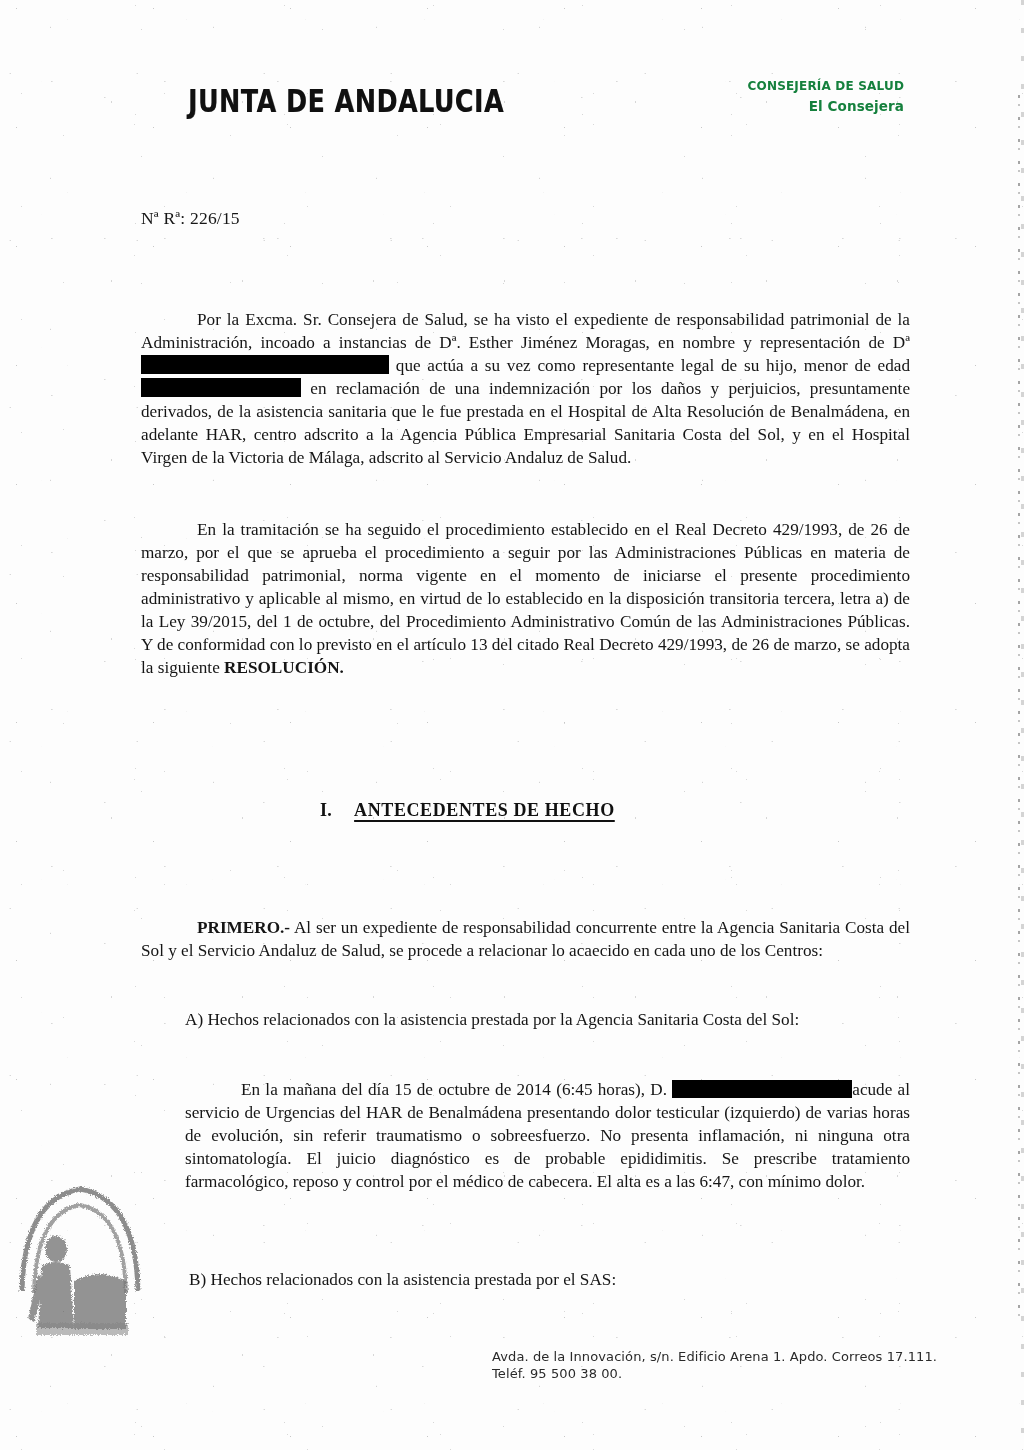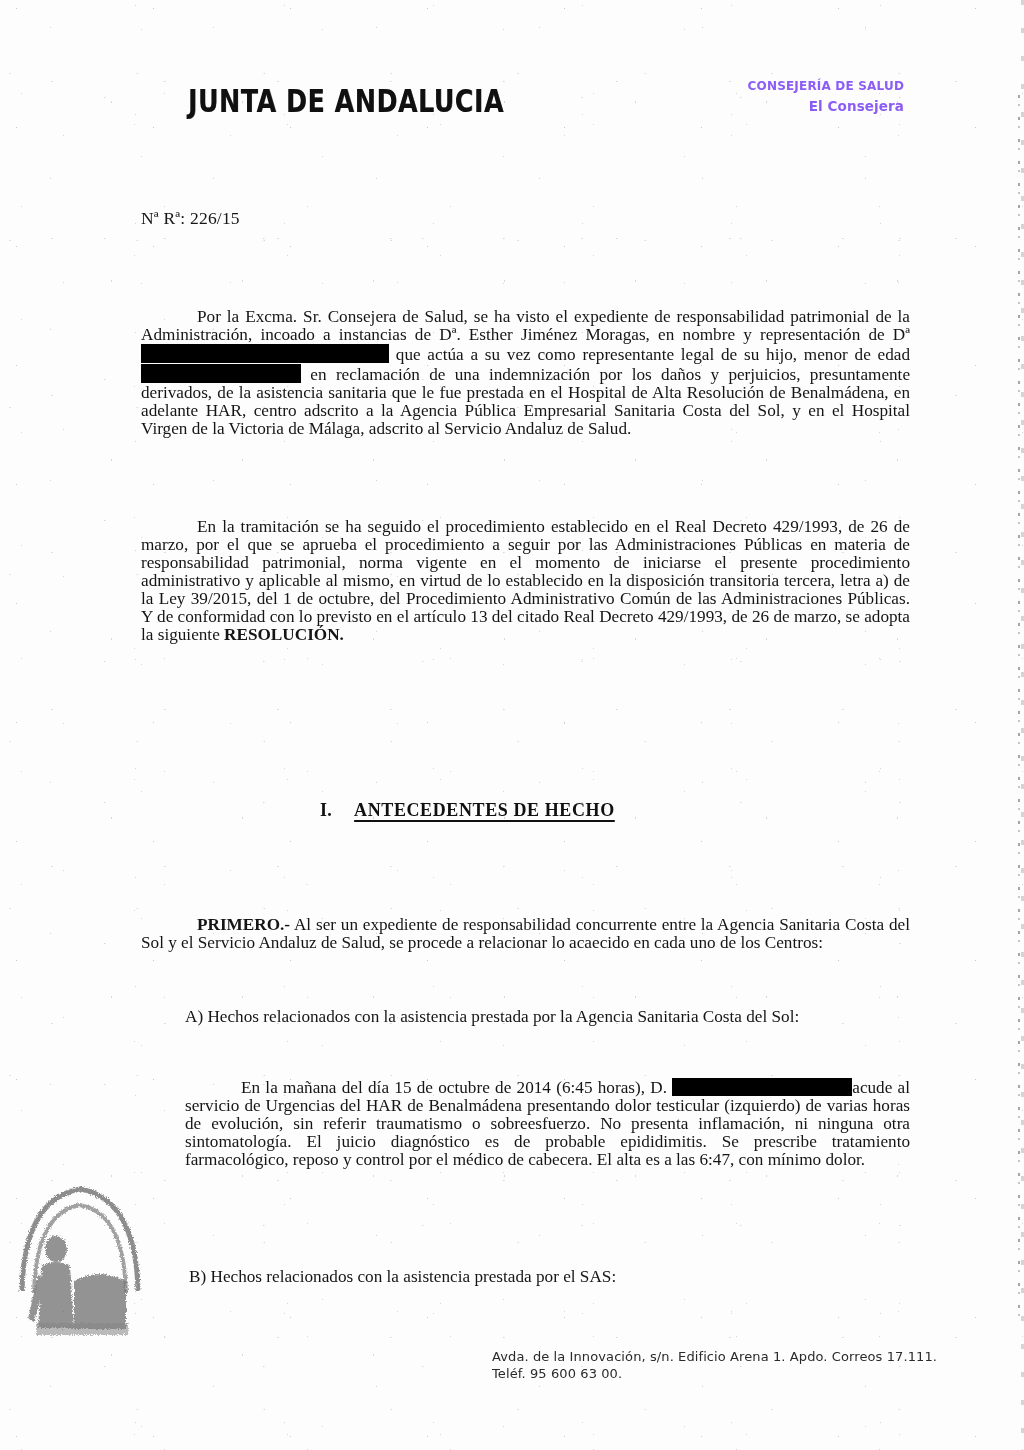--- a/index.html
+++ b/index.html
@@ -92,21 +92,21 @@
     letter-spacing: .5px;
     color: #101010;
     transform: scaleY(1.18) scaleX(.94);
     transform-origin: left top;
     white-space: nowrap;
     text-shadow: .4px 0 0 rgba(0,0,0,.5);
   }
   .dept {
     text-align: right;
     font-family: "DejaVu Sans", sans-serif;
-    color: #8b5cf6;
+    color: #15803d;
     margin-top: 4px;
   }
   .dept .line1 {
     font-weight: 700;
     font-size: 12.5px;
     letter-spacing: .2px;
     transform: scaleX(.96);
     transform-origin: right center;
     white-space: nowrap;
   }
@@ -127,21 +127,21 @@
     letter-spacing: .2px;
     color: #161616;
   }
 
   
   .body-block {
     position: absolute;
     left: 141px;
     width: 769px;
     font-size: 17.2px;
-    line-height: 18px;
+    line-height: 23px;
     text-align: justify;
     color: #151515;
   }
   .p1 { top: 308px; }
   .p2 { top: 518px; }
   .p-primero { top: 916px; }
   .p-a { top: 1008px; left: 185px; width: 725px; }
   .p-incident { top: 1078px; left: 185px; width: 725px; }
   .p-b { top: 1268px; left: 189px; width: 725px; }
 
@@ -280,16 +280,16 @@
         <path d="M60 118 q26 -14 52 0 z"></path>
       </g>
       <g filter="url(#rough2)" fill="#3a3a3a" opacity=".55">
         <rect x="22" y="160" width="92" height="12"></rect>
       </g>
     </svg>
   </div>
 
   <div class="footer">
     <div>Avda. de la Innovación, s/n. Edificio Arena 1. Apdo. Correos 17.111.</div>
-    <div>Teléf. 95 600 63 00.</div>
+    <div>Teléf. 95 500 38 00.</div>
   </div>
 
 </div>
 
 </body></html>

